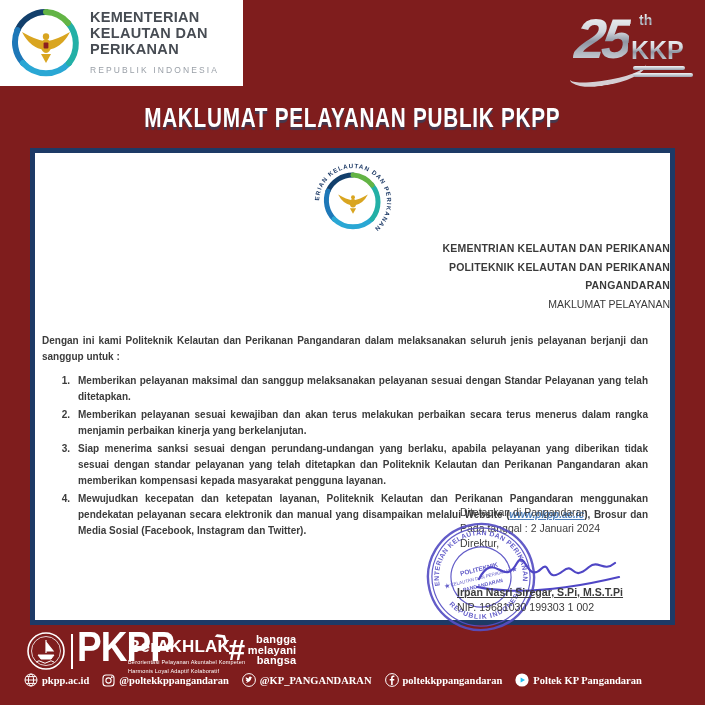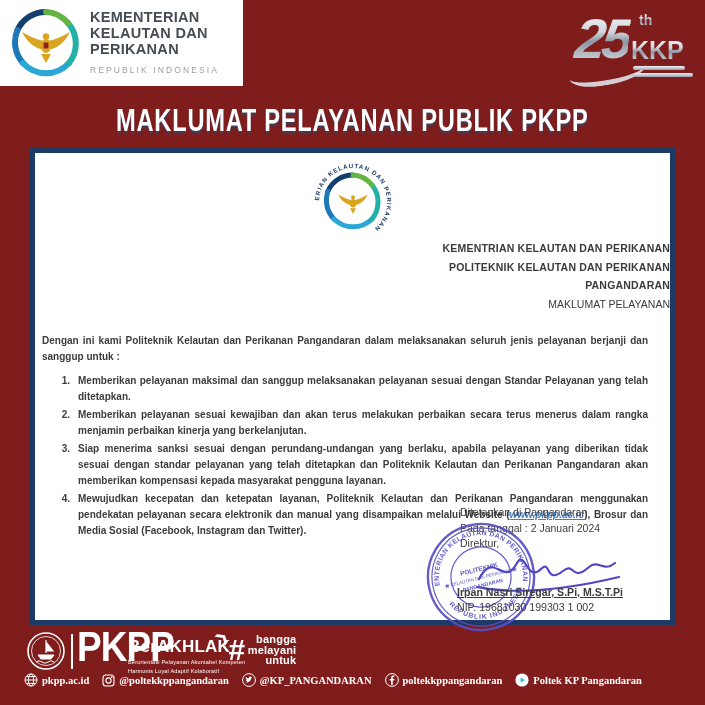--- a/index.html
+++ b/index.html
@@ -20,21 +20,21 @@
        transform:skewX(-6deg);letter-spacing:-4px;}
   .nth{position:absolute;left:72px;top:6px;font-size:14px;font-weight:bold;}
   .kkp{position:absolute;left:64px;top:30px;font-size:25px;font-weight:bold;letter-spacing:0px;}
   .tagbar{position:absolute;left:66px;height:4px;border-radius:2px;
           background:linear-gradient(180deg,#f2f4f6,#9aa2ae);}
   .tb1{top:60px;width:52px;} .tb2{top:67px;width:60px;}
   .swoosh{position:absolute;left:2px;top:52px;width:78px;height:22px;border-bottom:5px solid #dfe3e8;
           border-radius:0 0 60% 40%;transform:rotate(-8deg);opacity:.9;}
   
   .banner{position:absolute;left:0;top:102px;width:100%;text-align:center;color:#ffffff;
-          font-weight:bold;font-size:32px;white-space:nowrap;}
+          font-weight:bold;font-size:28px;white-space:nowrap;}
   .banner>span{display:inline-block;transform:scaleX(.74);letter-spacing:1px;
                text-shadow:0 2.5px 1px rgba(23,80,120,.55);}
   
   .card{position:absolute;left:30px;top:148px;width:635px;height:467px;background:#ffffff;
         border:5px solid #1d3a66;}
   .seal{position:absolute;left:50%;top:8px;transform:translateX(-50%);width:92px;height:82px;}
   .org{position:absolute;left:0;top:86px;width:100%;text-align:right;color:#3a3a3a;
        font-size:10.5px;line-height:18.5px;}
   .org .b{font-weight:bold;letter-spacing:.2px;}
   .body-text{position:absolute;left:7px;top:180px;width:606px;color:#3c3c3c;
@@ -228,21 +228,21 @@
     <span class="arrow">❯</span>
     <div class="tag">Berorientasi Pelayanan Akuntabel Kompeten</div>
     <div class="tag">Harmonis Loyal Adaptif Kolaboratif</div>
   </div>
 
   <div class="f-bangga">
     <span class="hash">#</span>
     <span class="words">
       <div>bangga</div>
       <div>melayani</div>
-      <div>untuk</div>
+      <div>bangsa</div>
     </span>
   </div>
 
   <div class="socials">
     <div class="soc">
       <svg width="14" height="14" viewBox="0 0 14 14">
         <g stroke="#ffffff" fill="none" stroke-width="1">
           <circle cx="7" cy="7" r="6"></circle>
             <ellipse cx="7" cy="7" rx="2.6" ry="6"></ellipse>
           <path d="M1 7 H13 M2 3.6 H12 M2 10.4 H12"></path>

